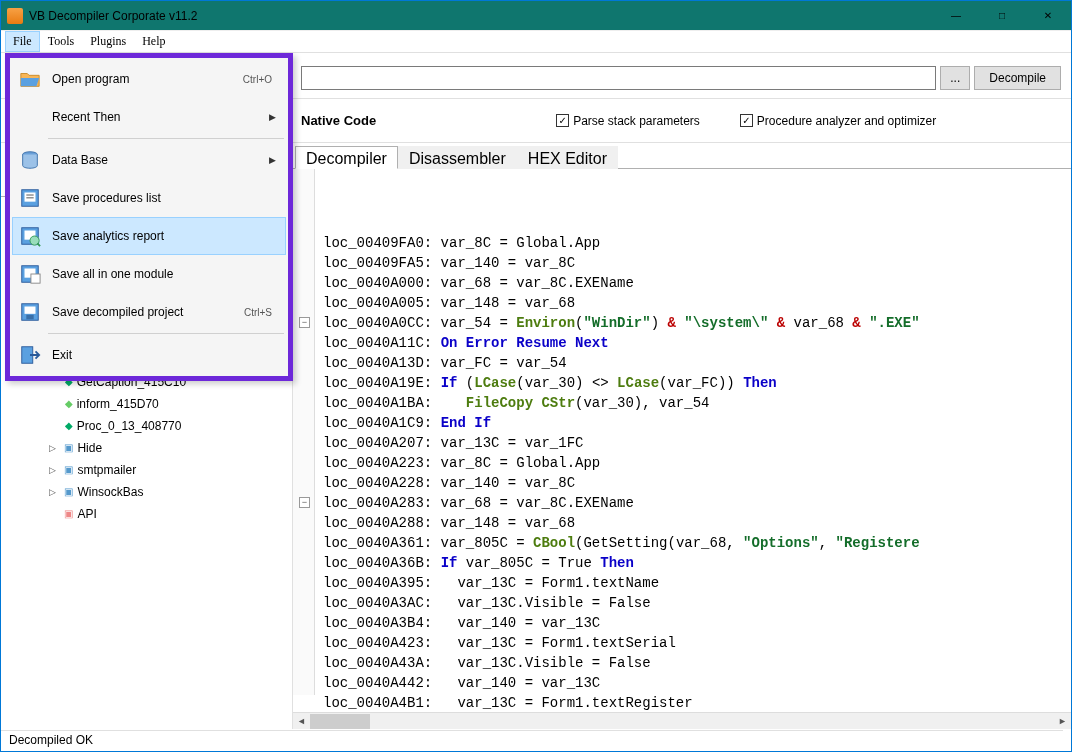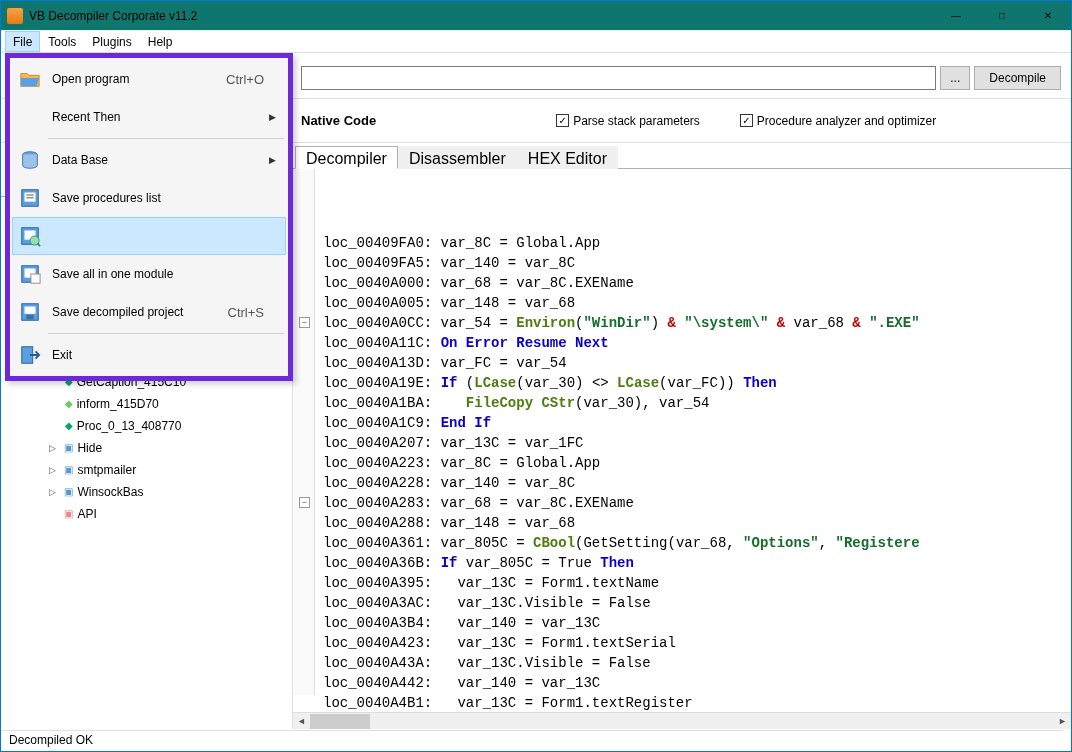--- a/index.html
+++ b/index.html
@@ -41,20 +41,21 @@
   }
 
   
   .menubar {
     height: 22px;
     display: flex;
     align-items: stretch;
     padding-left: 4px;
     border-bottom: 1px solid #e0e0e0;
     background: #fff;
+    font-family: Liberation Serif, serif;
   }
   .menu-item {
     padding: 0 8px;
     display: flex;
     align-items: center;
     font-size: 12px;
   }
   .menu-item.active {
     background: #cce8ff;
     border: 1px solid #99d1ff;
@@ -255,21 +256,21 @@
     background:#cce8ff;
     border:1px solid #99d1ff;
     padding: 0 5px;
   }
   .dd-icon {
     width: 24px; height:24px;
     display:flex;align-items:center;justify-content:center;
     font-size:18px;
   }
   .dd-label { flex:1; }
-  .dd-shortcut { color:#555; font-size:13px; margin-right:16px;}
+  .dd-shortcut { color:#555; font-size:10px; margin-right:8px;}
   .dd-arrow { font-size:9px; color:#333; margin-right:4px;}
   .dd-sep { height:1px; background:#d0d0d0; margin: 2px 2px 2px 36px; }
 
   svg.ico { width:22px; height:22px; }
 </style>
 </head>
 <body>
 
 <div class="titlebar">
   <div class="app-icon"></div>
@@ -436,20 +437,21 @@
     </div>
     <div class="dd-item highlight">
       <div class="dd-icon">
         <svg class="ico" viewBox="0 0 24 24">
           <rect x="3" y="3" width="18" height="18" fill="#5aa0e0" stroke="#2a5a9a"></rect>
           <rect x="6" y="6" width="12" height="10" fill="#fff"></rect>
           <circle cx="17" cy="17" r="5" fill="#9db" stroke="#395"></circle>
           <path d="M20 20l3 3" stroke="#395" stroke-width="2"></path>
         </svg>
       </div>
+      <div class="dd-label">Save analytics report</div>
     </div>
     <div class="dd-item">
       <div class="dd-icon">
         <svg class="ico" viewBox="0 0 24 24">
           <rect x="3" y="3" width="18" height="18" fill="#5aa0e0" stroke="#2a5a9a"></rect>
           <rect x="6" y="6" width="12" height="10" fill="#fff"></rect>
           <rect x="13" y="12" width="10" height="10" fill="#fff" stroke="#888"></rect>
         </svg>
       </div>
       <div class="dd-label">Save all in one module</div>

